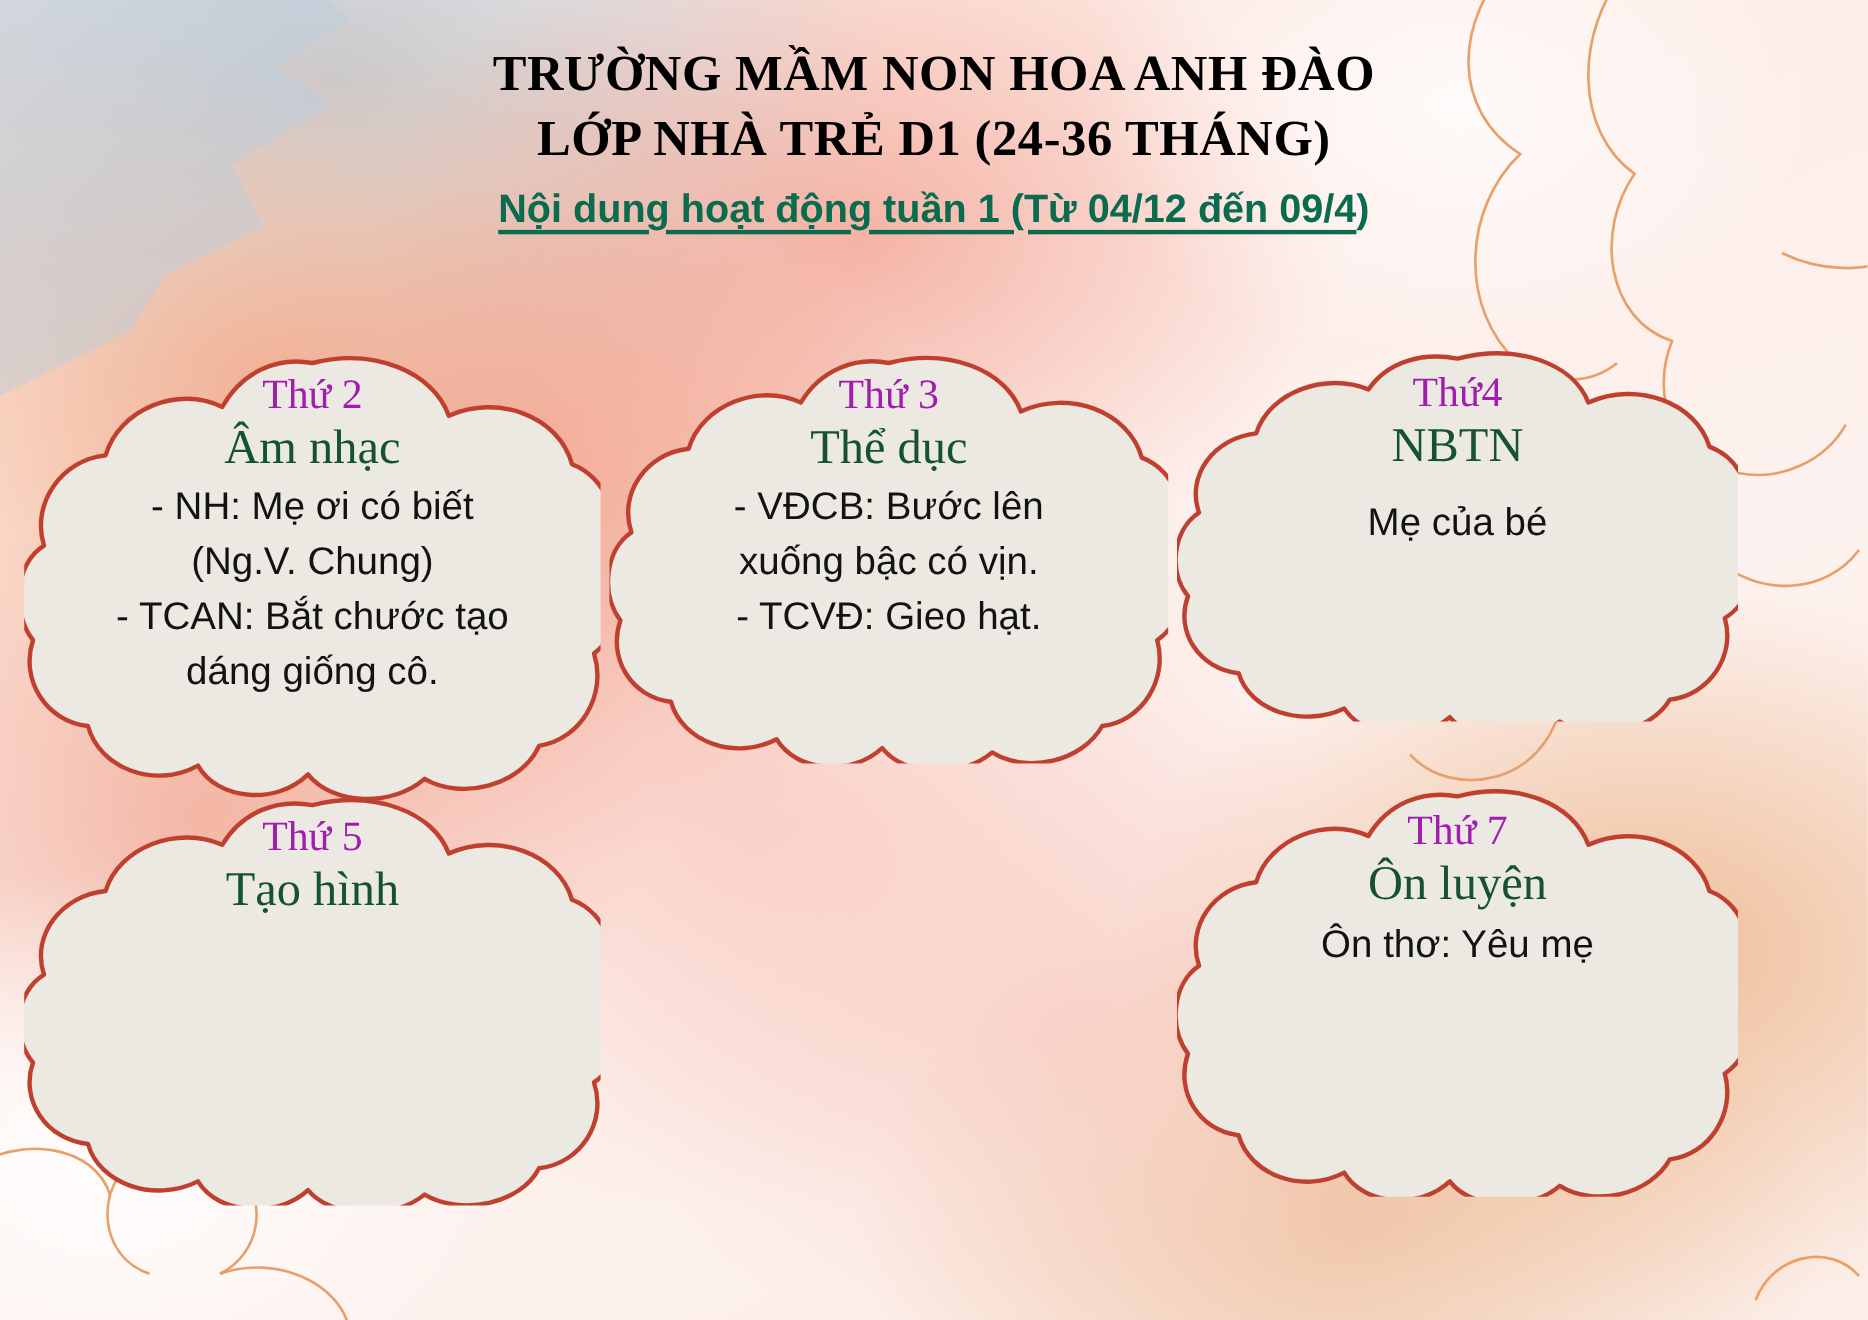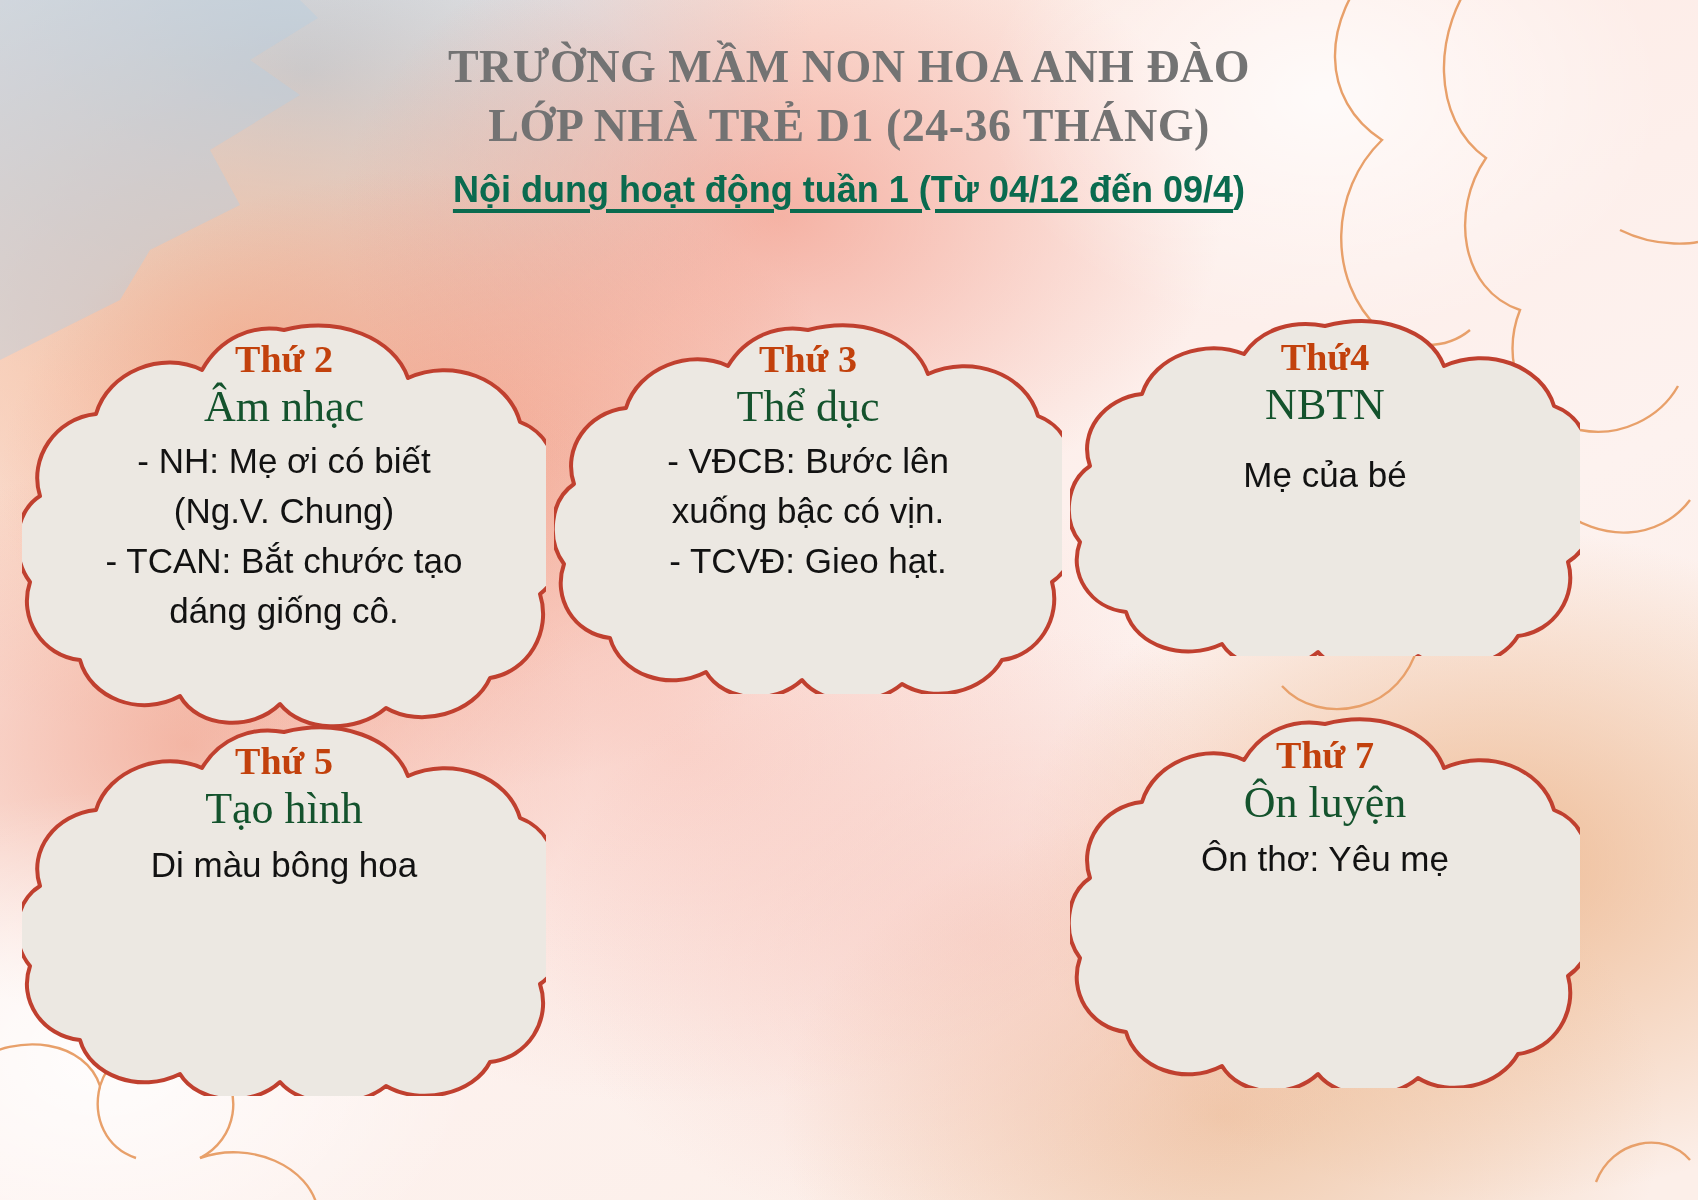--- a/index.html
+++ b/index.html
@@ -18,21 +18,21 @@
   #deco { position:absolute; inset:0; z-index:1; pointer-events:none; }
 
   
   .header {
     position:absolute; top:0; left:0; width:1698px;
     z-index:5; text-align:center; padding-top:38px;
   }
   .title-line {
     font-family:"Liberation Serif", serif;
     font-weight:bold;
-    color:#737373;
+    color:#000000;
     font-size:46px;
     letter-spacing:.5px;
     line-height:1.28;
     white-space:nowrap;
   }
   .subtitle {
     margin-top:13px;
     font-family:"Liberation Sans", sans-serif;
     font-weight:bold;
     font-size:36px;
@@ -45,22 +45,22 @@
   #clouds { position:absolute; inset:0; z-index:4; }
   .cloud { position:absolute; }
   .cloud svg { position:absolute; inset:0; width:100%; height:100%; }
   .cloud .txt {
     position:absolute; left:0; right:0;
     text-align:center;
     z-index:2;
   }
   .day {
     font-family:"Liberation Serif", serif;
-    font-weight:bold;
-    color:#c2410c;
+    font-weight:normal;
+    color:#a21caf;
     font-size:38px;
     line-height:1.05;
   }
   .subject {
     font-family:"Liberation Serif", serif;
     font-weight:normal;
     color:#14532d;
     font-size:44px;
     line-height:1.15;
     margin-top:2px;
@@ -247,23 +247,20 @@
                C530,106 544,146 528,176 C548,202 544,242 518,260
                C530,296 506,334 468,338 C452,370 398,382 364,362
                C334,386 280,384 258,358 C230,384 176,380 158,350
                C118,370 68,352 58,316 C20,312 -4,276 8,242
                C-12,218 -8,178 18,162 C6,126 34,90 74,86
                C86,46 140,26 180,44 C198,14 230,2 262,8 Z" fill="#ece8e2" stroke="#c0402f" stroke-width="4" stroke-linejoin="round"></path>
     </svg>
     <div class="txt" style="top:18px;">
       <div class="day">Thứ 5</div>
       <div class="subject">Tạo hình</div>
-      <div class="detail" style="margin-top:6px;">
-        <span class="ln">Di màu bông hoa</span>
-      </div>
     </div>
   </div>
 
 
   <div class="cloud" style="left:1070px; top:716px; width:510px; height:372px;">
     <svg viewBox="0 0 510 372" preserveAspectRatio="none">
       <path d="M255,8 C309,-6 360,14 374,52 C418,32 472,52 484,94
                C516,106 528,146 512,176 C530,202 524,242 498,260
                C508,296 484,334 448,338 C430,370 380,382 348,362
                C320,386 268,384 248,358 C220,384 170,380 152,350

